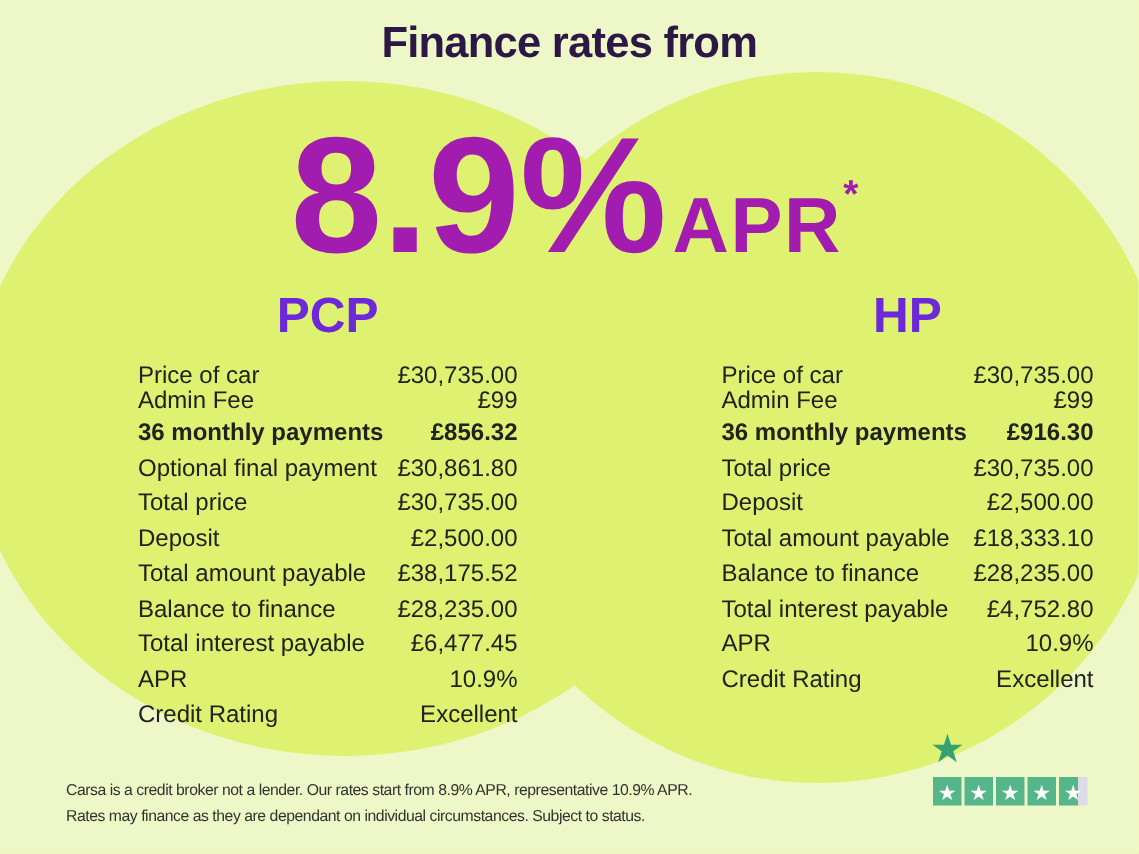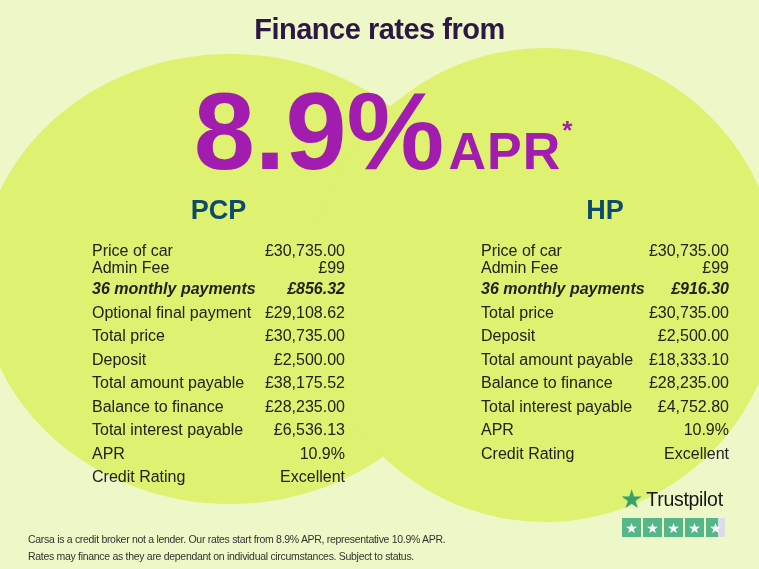--- a/index.html
+++ b/index.html
@@ -44,41 +44,40 @@
   .rate-ast{
     font-size:26px;font-weight:700;
     position:relative;top:-30px;left:1px;
   }
 
   .col{position:absolute;top:192px;}
   .col-pcp{left:92px;width:253px;}
   .col-hp{left:437px;width:248px;margin-left:44px;}
   .col-title{
     text-align:center;
-    font-size:27px;font-weight:700;color:#0c4a6e;
+    font-size:33px;font-weight:700;color:#6d28d9;
     line-height:36px;
     margin:0 0 14px 0;
   }
   .rows{display:block;}
   .row{
     display:flex;justify-content:space-between;align-items:baseline;
     font-size:16px;line-height:17px;color:#21211d;
     margin-top:6.5px;
   }
   .row:nth-child(1),.row:nth-child(2){margin-top:0;}
   .row:nth-child(3){margin-top:4px;}
-  .row.bold{font-weight:700;font-style:italic;}
+  .row.bold{font-weight:700;}
   .row .lbl{text-align:left;}
   .row .val{}
 
   .disclaimer{
-    position:absolute;left:28px;top:519px;width:470px;
+    position:absolute;left:44px;top:519px;width:470px;
     font-size:10.5px;line-height:16.5px;letter-spacing:-0.3px;
     color:#33332e;
-    margin-top:12px;
   }
   .disclaimer div{white-space:nowrap;}
 
   .trustpilot{
     position:absolute;left:620px;top:487px;width:120px;
   }
   .tp-head{display:flex;align-items:center;}
   .tp-star-big{
     font-size:26px;line-height:24px;color:#35a171;
     margin-right:3px;
@@ -125,41 +124,41 @@
           <div class="row">
           <span class="lbl">Admin Fee</span>
           <span class="val">£99</span>
         </div>
           <div class="row bold">
           <span class="lbl">36 monthly payments</span>
           <span class="val">£856.32</span>
         </div>
           <div class="row">
           <span class="lbl">Optional final payment</span>
-          <span class="val">£29,108.62</span>
+          <span class="val">£30,861.80</span>
         </div>
           <div class="row">
           <span class="lbl">Total price</span>
           <span class="val">£30,735.00</span>
         </div>
           <div class="row">
           <span class="lbl">Deposit</span>
           <span class="val">£2,500.00</span>
         </div>
           <div class="row">
           <span class="lbl">Total amount payable</span>
           <span class="val">£38,175.52</span>
         </div>
           <div class="row">
           <span class="lbl">Balance to finance</span>
           <span class="val">£28,235.00</span>
         </div>
           <div class="row">
           <span class="lbl">Total interest payable</span>
-          <span class="val">£6,536.13</span>
+          <span class="val">£6,477.45</span>
         </div>
           <div class="row">
           <span class="lbl">APR</span>
           <span class="val">10.9%</span>
         </div>
           <div class="row">
           <span class="lbl">Credit Rating</span>
           <span class="val">Excellent</span>
         </div>
         </div>
@@ -212,21 +211,20 @@
     </div>
 
     <div class="disclaimer">
       <div>Carsa is a credit broker not a lender. Our rates start from 8.9% APR, representative 10.9% APR.</div>
       <div>Rates may finance as they are dependant on individual circumstances. Subject to status.</div>
     </div>
 
     <div class="trustpilot">
       <div class="tp-head">
         <span class="tp-star-big">★</span>
-        <span class="tp-word">Trustpilot</span>
       </div>
       <div class="tp-stars">
         <span class="tp-box">
             <span>★</span>
           </span>
         <span class="tp-box">
             <span>★</span>
           </span>
         <span class="tp-box">
             <span>★</span>

